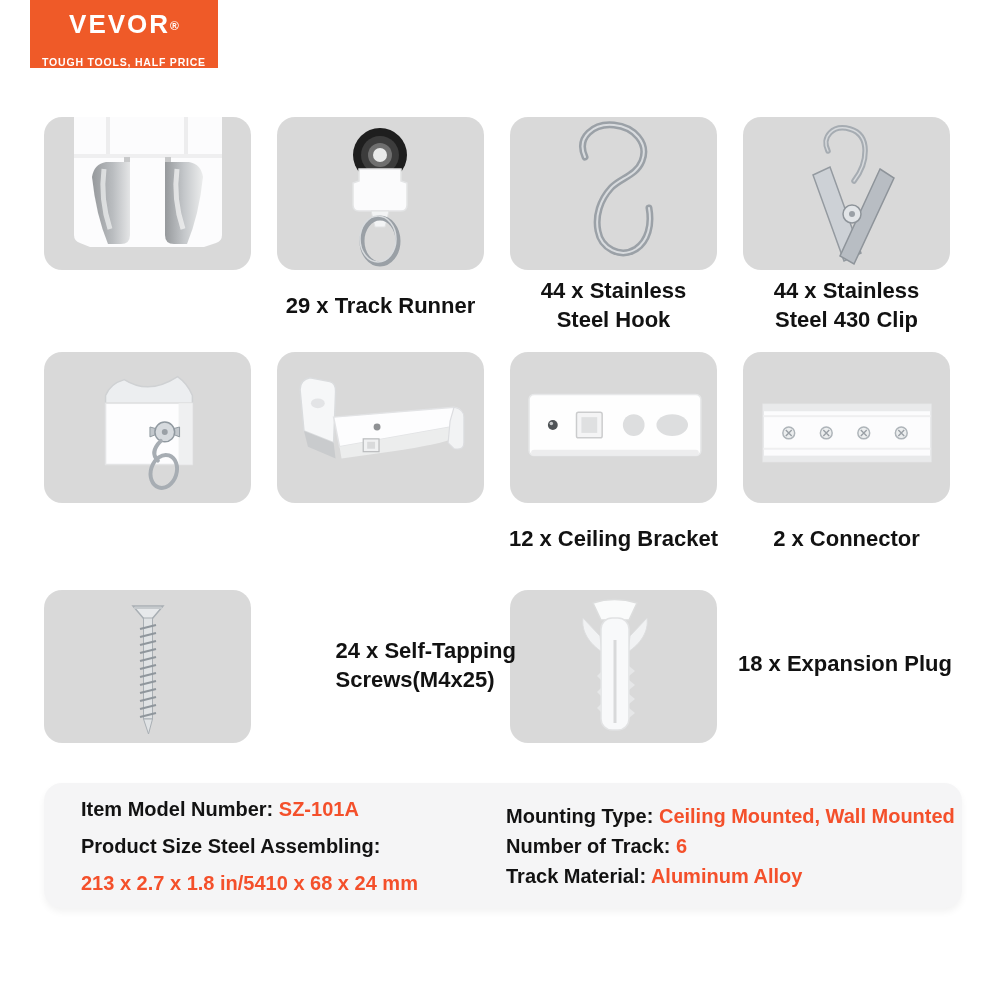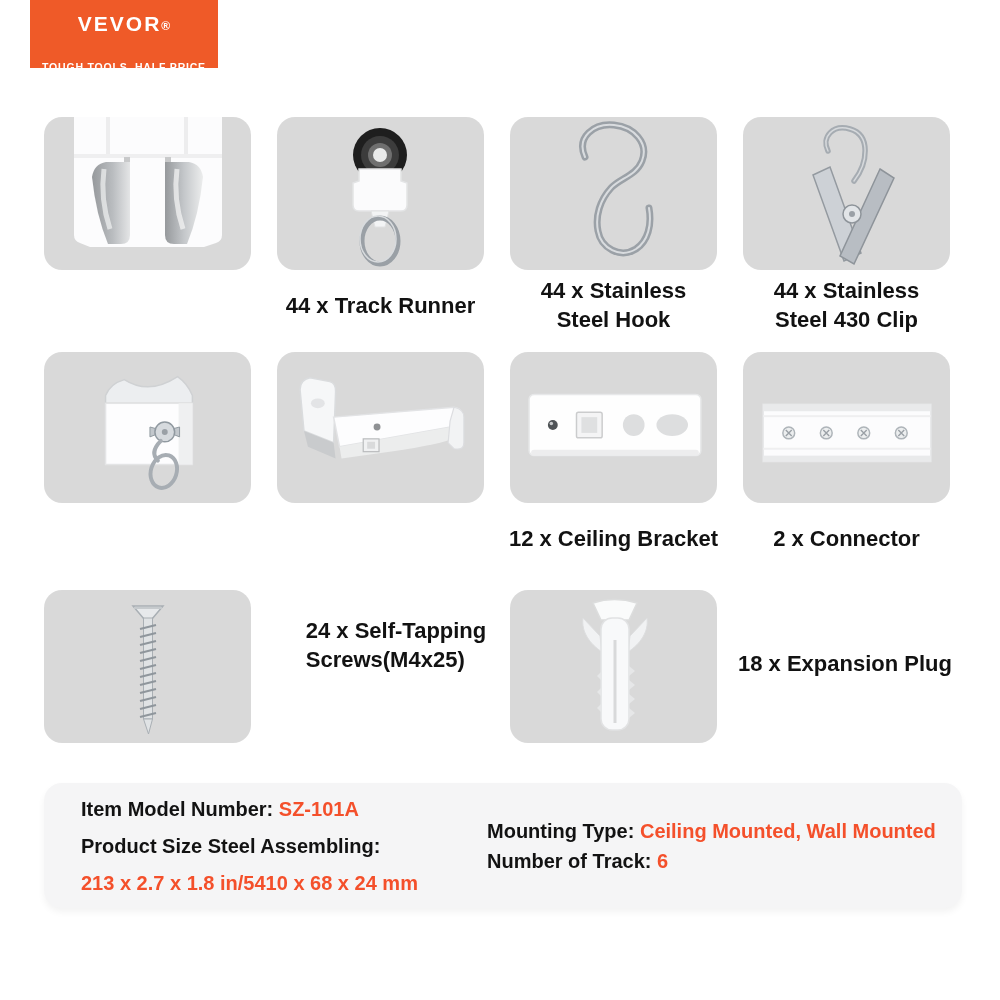--- a/index.html
+++ b/index.html
@@ -6,55 +6,55 @@
   .canvas{
     position:relative;width:1000px;height:1000px;background:#ffffff;overflow:hidden;
     font-family:"Liberation Sans","DejaVu Sans",sans-serif;
   }
   
   .logo{
     position:absolute;left:30px;top:0;width:188px;height:68px;
     background:var(--brand_orange,#EF5A28);color:#fff;text-align:center;
   }
   .logo-name-row{margin-top:8px;line-height:32px;white-space:nowrap;}
-  .logo-name{font-size:21px;font-weight:900;letter-spacing:2px;}
+  .logo-name{font-size:26px;font-weight:900;letter-spacing:2px;}
   .logo-reg{font-size:12px;font-weight:700;vertical-align:top;position:relative;top:2px;}
-  .logo-tagline{font-size:10.5px;font-weight:700;letter-spacing:.8px;margin-top:19px;white-space:nowrap;}
+  .logo-tagline{font-size:10.5px;font-weight:700;letter-spacing:.8px;margin-top:12px;white-space:nowrap;}
   
   .tile{
     position:absolute;width:207px;height:153px;border-radius:18px;overflow:hidden;
     background:var(--tile_gray,#D9D9D9);
   }
   .art{width:100%;height:100%;display:block;}
   .t1{left:44px;top:117px}.t2{left:277px;top:117px}.t3{left:510px;top:117px}.t4{left:743px;top:117px}
   .t5{left:44px;top:352px;height:151px}.t6{left:277px;top:352px;height:151px}
   .t7{left:510px;top:352px;height:151px}.t8{left:743px;top:352px;height:151px}
   .t9{left:44px;top:590px}.t10{left:510px;top:590px}
   
   .caption{
     position:absolute;width:227px;display:flex;align-items:center;justify-content:center;
     text-align:center;font-size:22px;font-weight:700;color:var(--text_dark,#121212);
     line-height:29px;
   }
   .caption span{display:block;white-space:pre-line;}
   .c1,.c2,.c3,.c4{top:276px;height:58px;}
   .c5,.c6,.c7,.c8{top:509px;height:58px;}
   .c1,.c5{left:34px}.c2,.c6{left:267px}.c3,.c7{left:500px}.c4,.c8{left:733px}
-  .c9{left:276px;top:570px;width:240px;height:150px;justify-content:center;text-align:left;}
+  .c9{left:276px;top:590px;width:240px;height:150px;justify-content:flex-end;text-align:left;}
   .c10{left:738px;top:588px;width:240px;height:150px;justify-content:flex-start;text-align:left;}
   
   .info{
     position:absolute;left:44px;top:783px;width:918px;height:125px;border-radius:18px;
     background:var(--panel_gray,#F5F5F6);box-shadow:0 4px 7px rgba(0,0,0,.05);
   }
   .spec-col{
     position:absolute;top:0;height:100%;display:flex;flex-direction:column;justify-content:center;
   }
   .spec-col.left{left:37px;gap:7px;}
-  .spec-col.right{left:443px;}
+  .spec-col.right{left:462px;}
   .spec-row{font-size:20px;font-weight:700;color:var(--text_dark,#161616);line-height:30px;white-space:nowrap;}
   .spec-value{color:var(--accent_orange,#F4502B);}
 </style>
 </head>
 <body style="--brand_orange: #EF5A28; --accent_orange: #F4502B; --tile_gray: #D9D9D9; --panel_gray: #F5F5F6; --text_dark: #121212;">
 
 <div class="canvas">
 
   <header class="logo">
     <div class="logo-name-row">
@@ -220,21 +220,21 @@
         <path d="M119 104 l6 5 l-6 5 Z"></path>
           <path d="M119 118 l6 5 l-6 5 Z"></path>
         <path d="M91 82 l-4 4 l4 4 Z"></path>
           <path d="M91 98 l-4 4 l4 4 Z"></path>
           <path d="M91 114 l-4 4 l4 4 Z"></path>
       </g>
     </svg>
   </div>
 
   <div class="caption c2">
-      <span>44 x Track Runner</span>
+      <span>29 x Track Runner</span>
     </div>
   <div class="caption c3">
       <span>44 x Stainless
 Steel Hook</span>
     </div>
   <div class="caption c4">
       <span>44 x Stainless
 Steel 430 Clip</span>
     </div>
   <div class="caption c7">
@@ -253,16 +253,17 @@
 
   <section class="info">
     <div class="spec-col left">
       <div class="spec-row"><span class="spec-label">Item Model Number: </span><span class="spec-value">SZ-101A</span></div>
       <div class="spec-row"><span class="spec-label">Product Size Steel Assembling:</span><span class="spec-value"></span></div>
       <div class="spec-row"><span class="spec-label"></span><span class="spec-value">213 x 2.7 x 1.8 in/5410 x 68 x 24 mm</span></div>
     </div>
     <div class="spec-col right">
       <div class="spec-row"><span class="spec-label">Mounting Type: </span><span class="spec-value">Ceiling Mounted, Wall Mounted</span></div>
       <div class="spec-row"><span class="spec-label">Number of Track: </span><span class="spec-value">6</span></div>
+      <div class="spec-row"><span class="spec-label">Track Material: </span><span class="spec-value">Aluminum Alloy</span></div>
     </div>
   </section>
 
 </div>
 
 </body></html>

